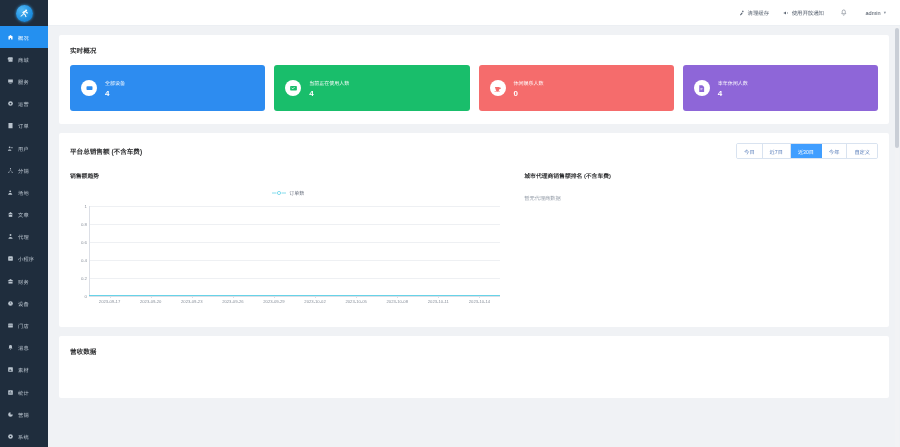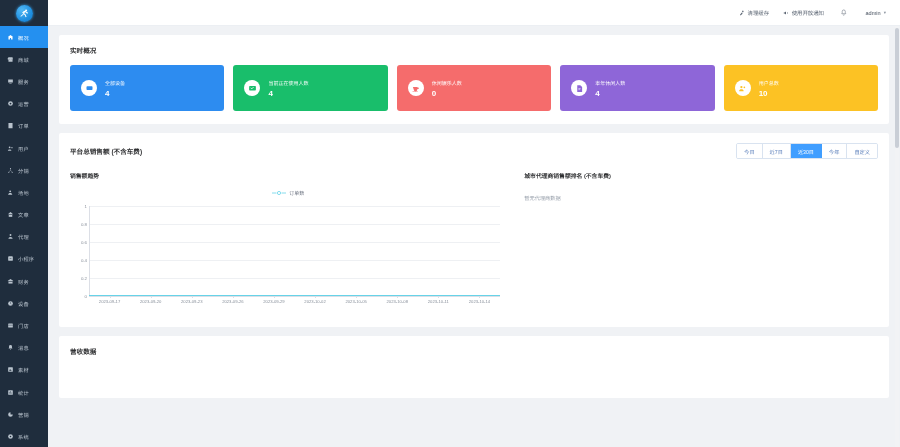--- a/index.html
+++ b/index.html
@@ -429,33 +429,20 @@
               <div class="stat" style="background: rgb(142, 102, 216);">
                 <span class="stat-ico">
                   <svg viewBox="0 0 24 24" fill="#8e66d8" stroke="none">
                     <path d="M6 3h8l5 5v13H6z"></path>
                     <path d="M9 12h6M9 15h5" stroke="#fff" stroke-width="1.4"></path>
                   </svg>
                 </span>
                 <span class="stat-text">
                   <span class="stat-label">本年休闲人数</span>
                   <span class="stat-value">4</span>
-                </span>
-              </div>
-              <div class="stat" style="background: rgb(252, 194, 36);">
-                <span class="stat-ico">
-                  <svg viewBox="0 0 24 24" fill="#fcc224" stroke="none">
-                    <circle cx="9" cy="8" r="3"></circle>
-                    <path d="M3 19c0-3.3 2.8-5 6-5s6 1.7 6 5z"></path>
-                    <circle cx="17" cy="9" r="2.2"></circle>
-                  </svg>
-                </span>
-                <span class="stat-text">
-                  <span class="stat-label">用户总数</span>
-                  <span class="stat-value">10</span>
                 </span>
               </div>
             </div>
         </section>
 
         <section class="card">
           <div class="card-title-row">
             <div class="card-title" style="margin-bottom:0">平台总销售额 (不含车费)</div>
             <div class="tabs" id="tabs-container">
                 <div class="tab">今日</div>

